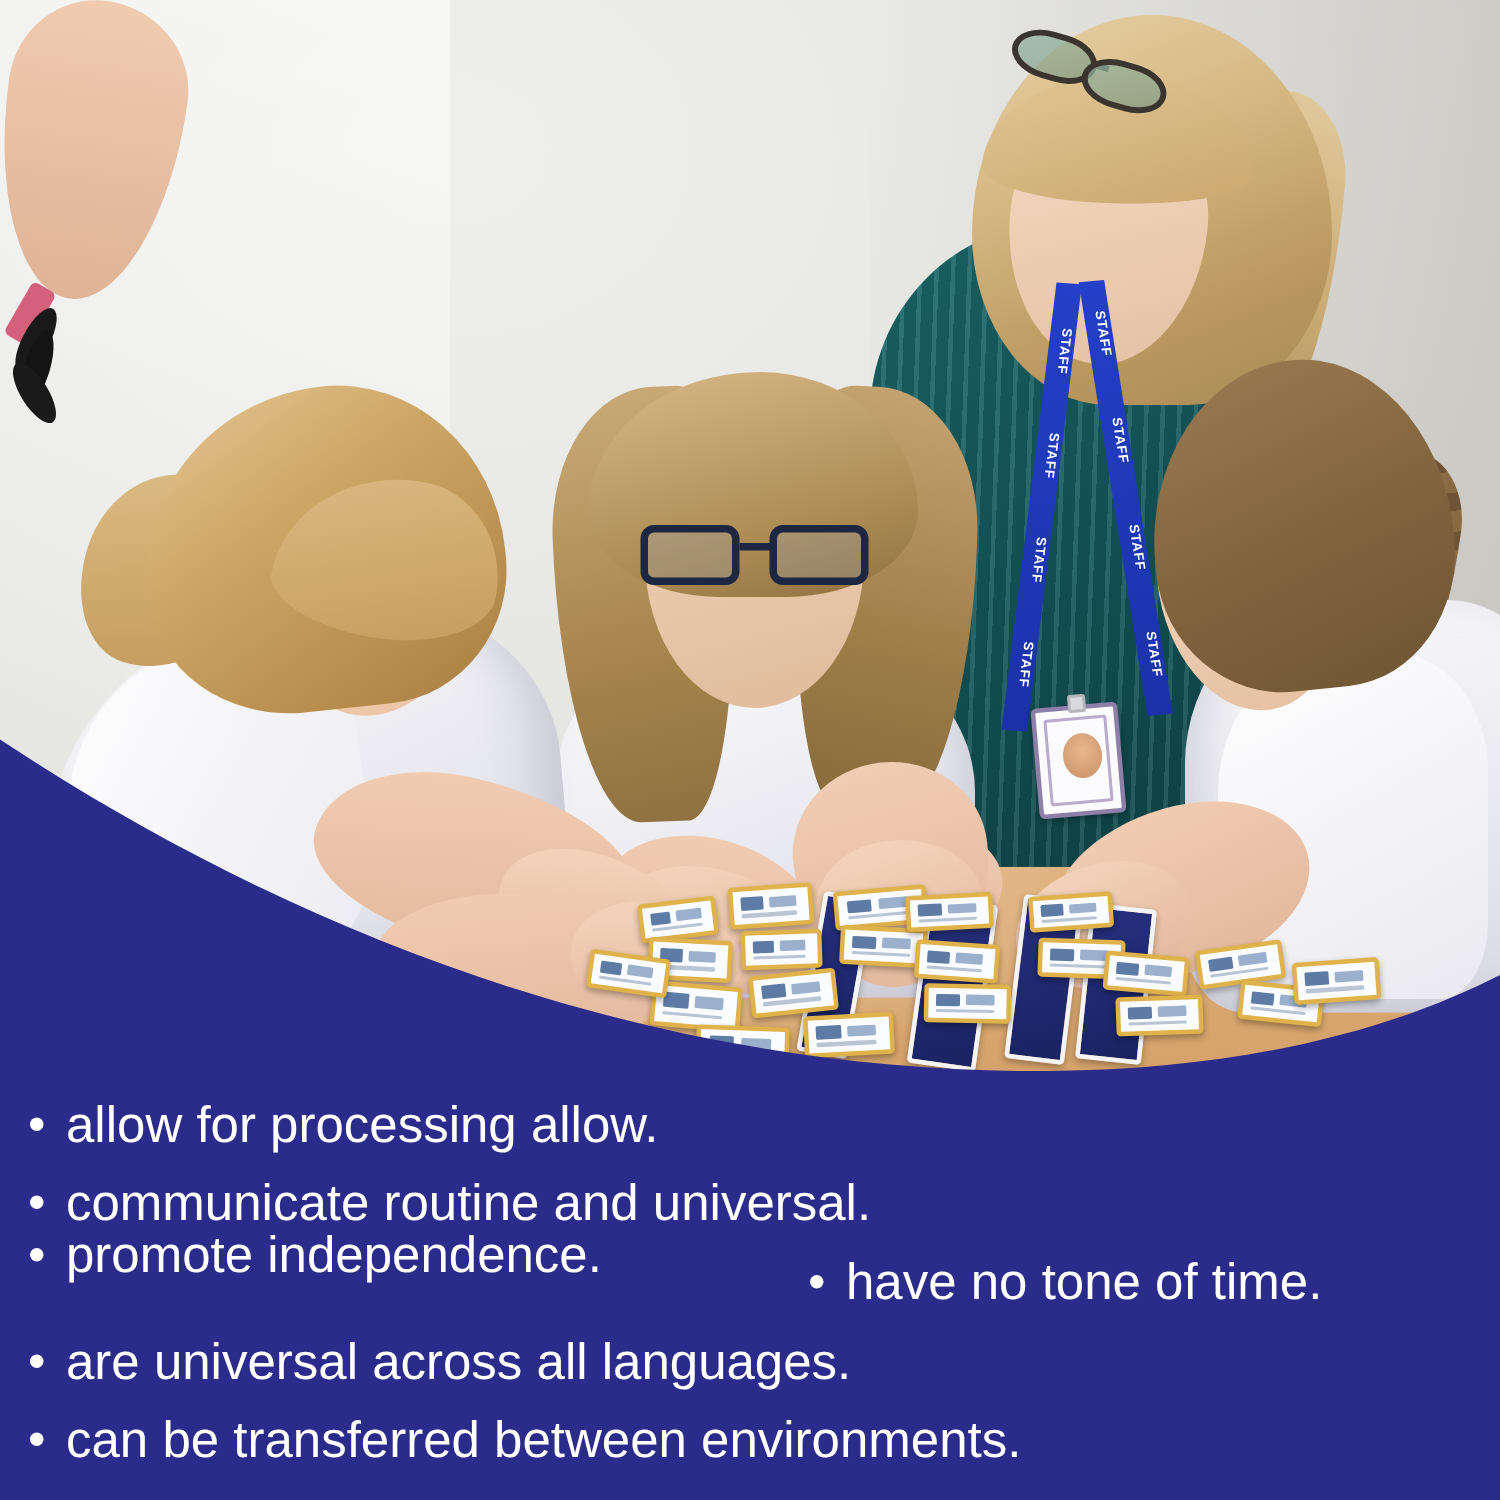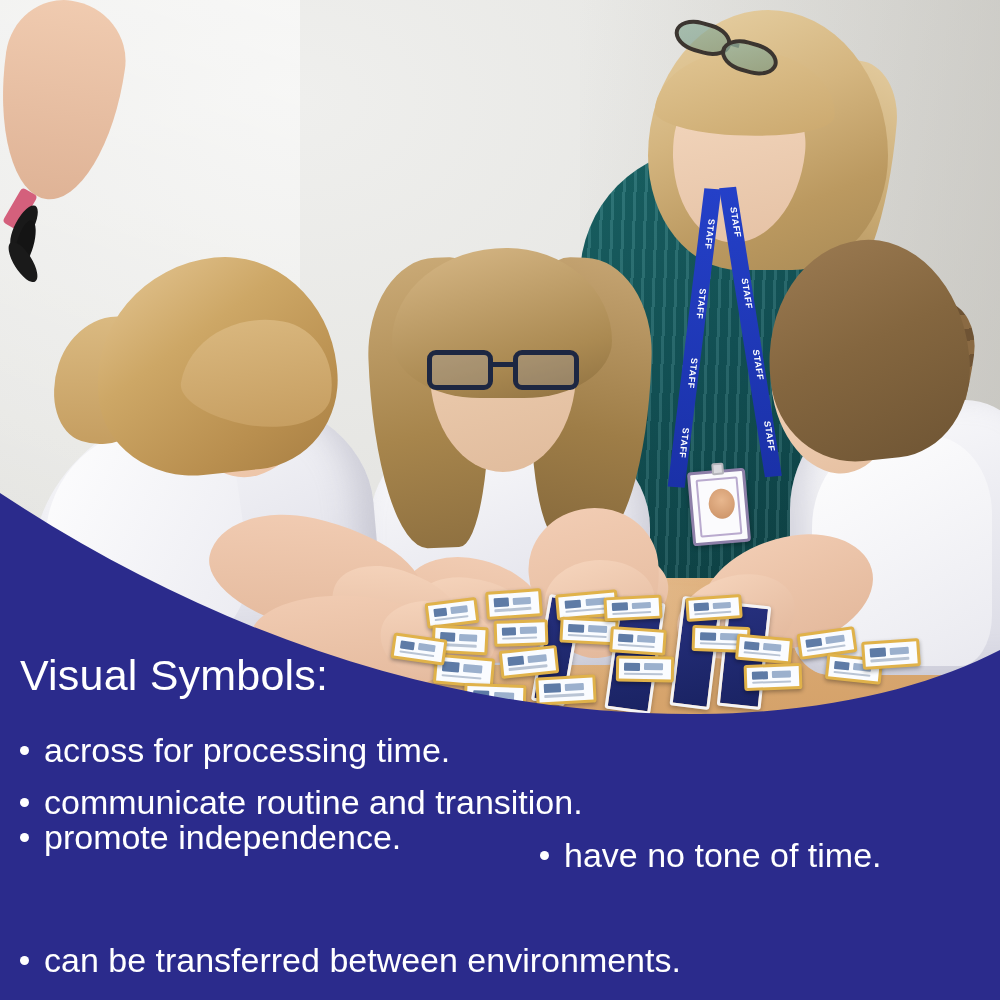--- a/index.html
+++ b/index.html
@@ -399,32 +399,34 @@
       </div>
   </div>
 
   <div class="banner-wrap">
     <svg class="banner" viewBox="0 0 1000 1000" preserveAspectRatio="none">
       <path id="bannerPath" d="M0,493 C 230,645 470,716 700,714 C 830,713 930,686 1000,650 L1000,1000 L0,1000 Z" fill="#2b2b8c"></path>
     </svg>
   </div>
 
   <div class="content">
-    <div id="title">Visual Symbols:</div>
 
     <div class="bullet-line" id="l0">
-      <span class="dot"></span><span>across for processing time.</span>
+      <span class="dot"></span><span>allow for processing allow.</span>
     </div>
     <div class="bullet-line" id="l1">
-      <span class="dot"></span><span>communicate routine and transition.</span>
+      <span class="dot"></span><span>communicate routine and universal.</span>
     </div>
     <div class="bullet-line" id="l2">
       <span class="dot"></span><span>promote independence.</span>
     </div>
     <div class="bullet-line" id="l2b">
       <span class="dot"></span><span>have no tone of time.</span>
     </div>
+    <div class="bullet-line" id="l3">
+      <span class="dot"></span><span>are universal across all languages.</span>
+    </div>
     <div class="bullet-line" id="l4">
       <span class="dot"></span><span>can be transferred between environments.</span>
     </div>
   </div>
 
 </div>
 
 </body></html>

